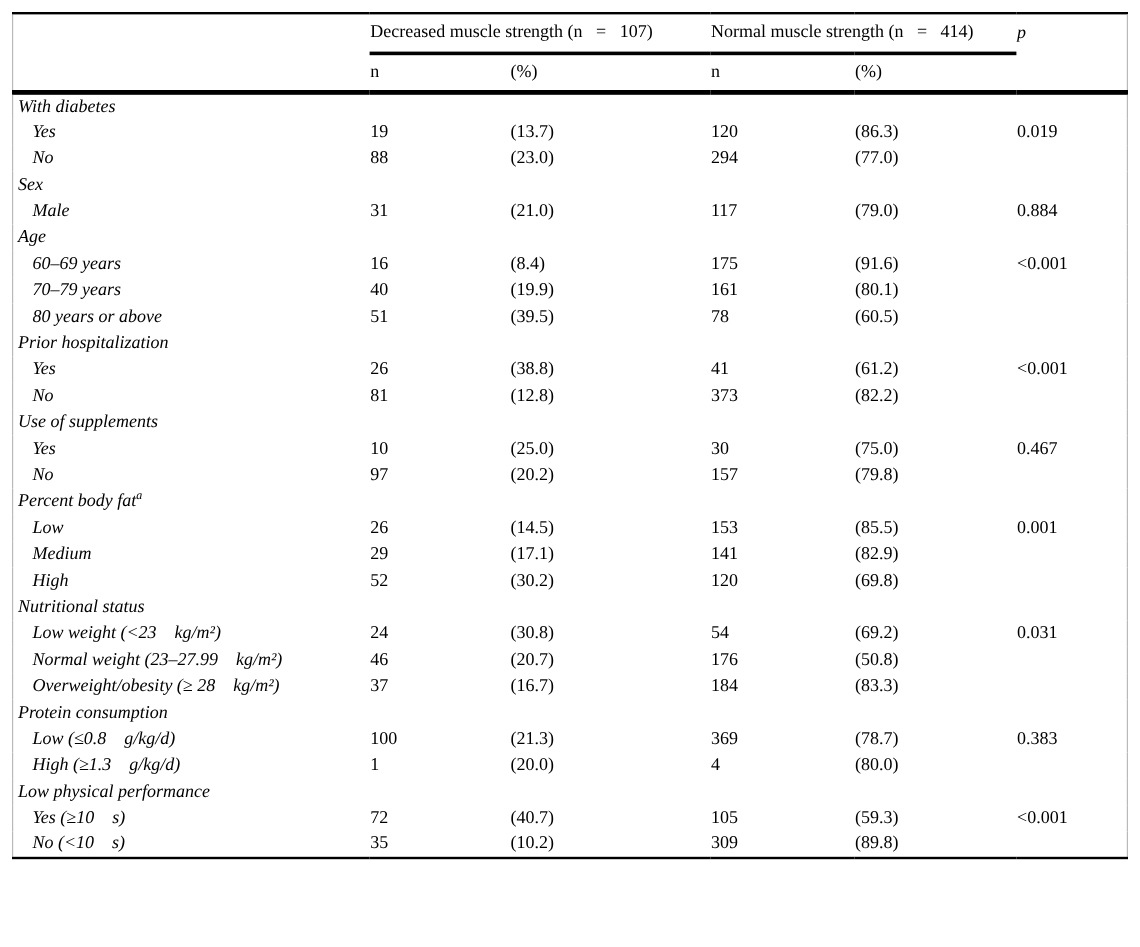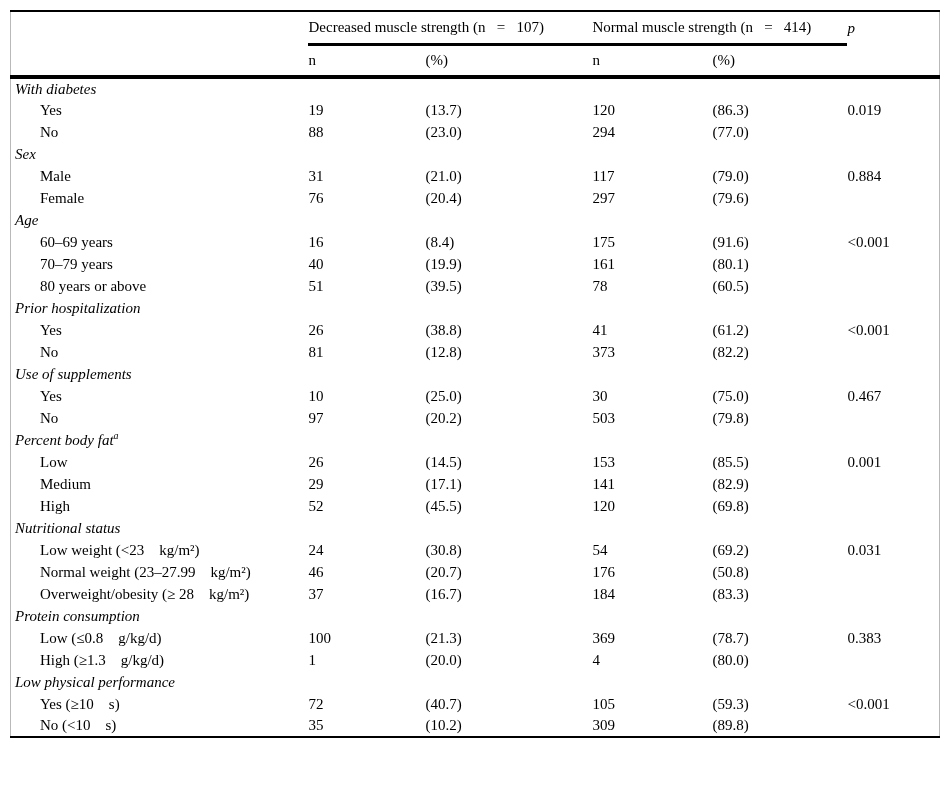--- a/index.html
+++ b/index.html
@@ -26,21 +26,21 @@
     border-left: 1px solid #b9b9b9;
     border-right: 1px solid #b9b9b9;
   }
   td { padding: 0; margin: 0; white-space: nowrap; overflow: hidden; vertical-align: middle; }
   thead tr.grp-row td { height: 31px; }
   thead td.grp-span { border-bottom: 3px solid #000; padding-left: 1px; }
   thead tr.sub-row td { height: 29px; border-bottom: 4px solid #000; }
   thead td.p-head { font-style: italic; padding-left: 1px; }
   tbody tr { height: 22px; }
   td.label-cell.section { font-style: italic; padding-left: 4px; margin-left: 15px; }
-  td.label-cell.indent { padding-left: 29px; }
+  td.label-cell.indent { padding-left: 16px; font-style: italic; }
   td.num { padding-left: 1px; }
   sup { font-size: 10px; line-height: 0; }
 </style>
 </head>
 <body>
 
 <div class="page">
   <table class="stat-table">
     <colgroup>
       <col style="width:297px">
@@ -101,28 +101,20 @@
         </tr>
         <tr>
           <td class="label-cell indent">Male</td>
           <td class="num">31</td>
           <td class="num">(21.0)</td>
           <td class="num">117</td>
           <td class="num">(79.0)</td>
           <td class="num">0.884</td>
         </tr>
         <tr>
-          <td class="label-cell indent">Female</td>
-          <td class="num">76</td>
-          <td class="num">(20.4)</td>
-          <td class="num">297</td>
-          <td class="num">(79.6)</td>
-          <td class="num"></td>
-        </tr>
-        <tr>
           <td class="label-cell section">Age</td>
           <td class="num"></td>
           <td class="num"></td>
           <td class="num"></td>
           <td class="num"></td>
           <td class="num"></td>
         </tr>
         <tr>
           <td class="label-cell indent">60–69 years</td>
           <td class="num">16</td>
@@ -184,21 +176,21 @@
           <td class="num">10</td>
           <td class="num">(25.0)</td>
           <td class="num">30</td>
           <td class="num">(75.0)</td>
           <td class="num">0.467</td>
         </tr>
         <tr>
           <td class="label-cell indent">No</td>
           <td class="num">97</td>
           <td class="num">(20.2)</td>
-          <td class="num">503</td>
+          <td class="num">157</td>
           <td class="num">(79.8)</td>
           <td class="num"></td>
         </tr>
         <tr>
           <td class="label-cell section">Percent body fat<sup>a</sup></td>
           <td class="num"></td>
           <td class="num"></td>
           <td class="num"></td>
           <td class="num"></td>
           <td class="num"></td>
@@ -215,21 +207,21 @@
           <td class="label-cell indent">Medium</td>
           <td class="num">29</td>
           <td class="num">(17.1)</td>
           <td class="num">141</td>
           <td class="num">(82.9)</td>
           <td class="num"></td>
         </tr>
         <tr>
           <td class="label-cell indent">High</td>
           <td class="num">52</td>
-          <td class="num">(45.5)</td>
+          <td class="num">(30.2)</td>
           <td class="num">120</td>
           <td class="num">(69.8)</td>
           <td class="num"></td>
         </tr>
         <tr>
           <td class="label-cell section">Nutritional status</td>
           <td class="num"></td>
           <td class="num"></td>
           <td class="num"></td>
           <td class="num"></td>

